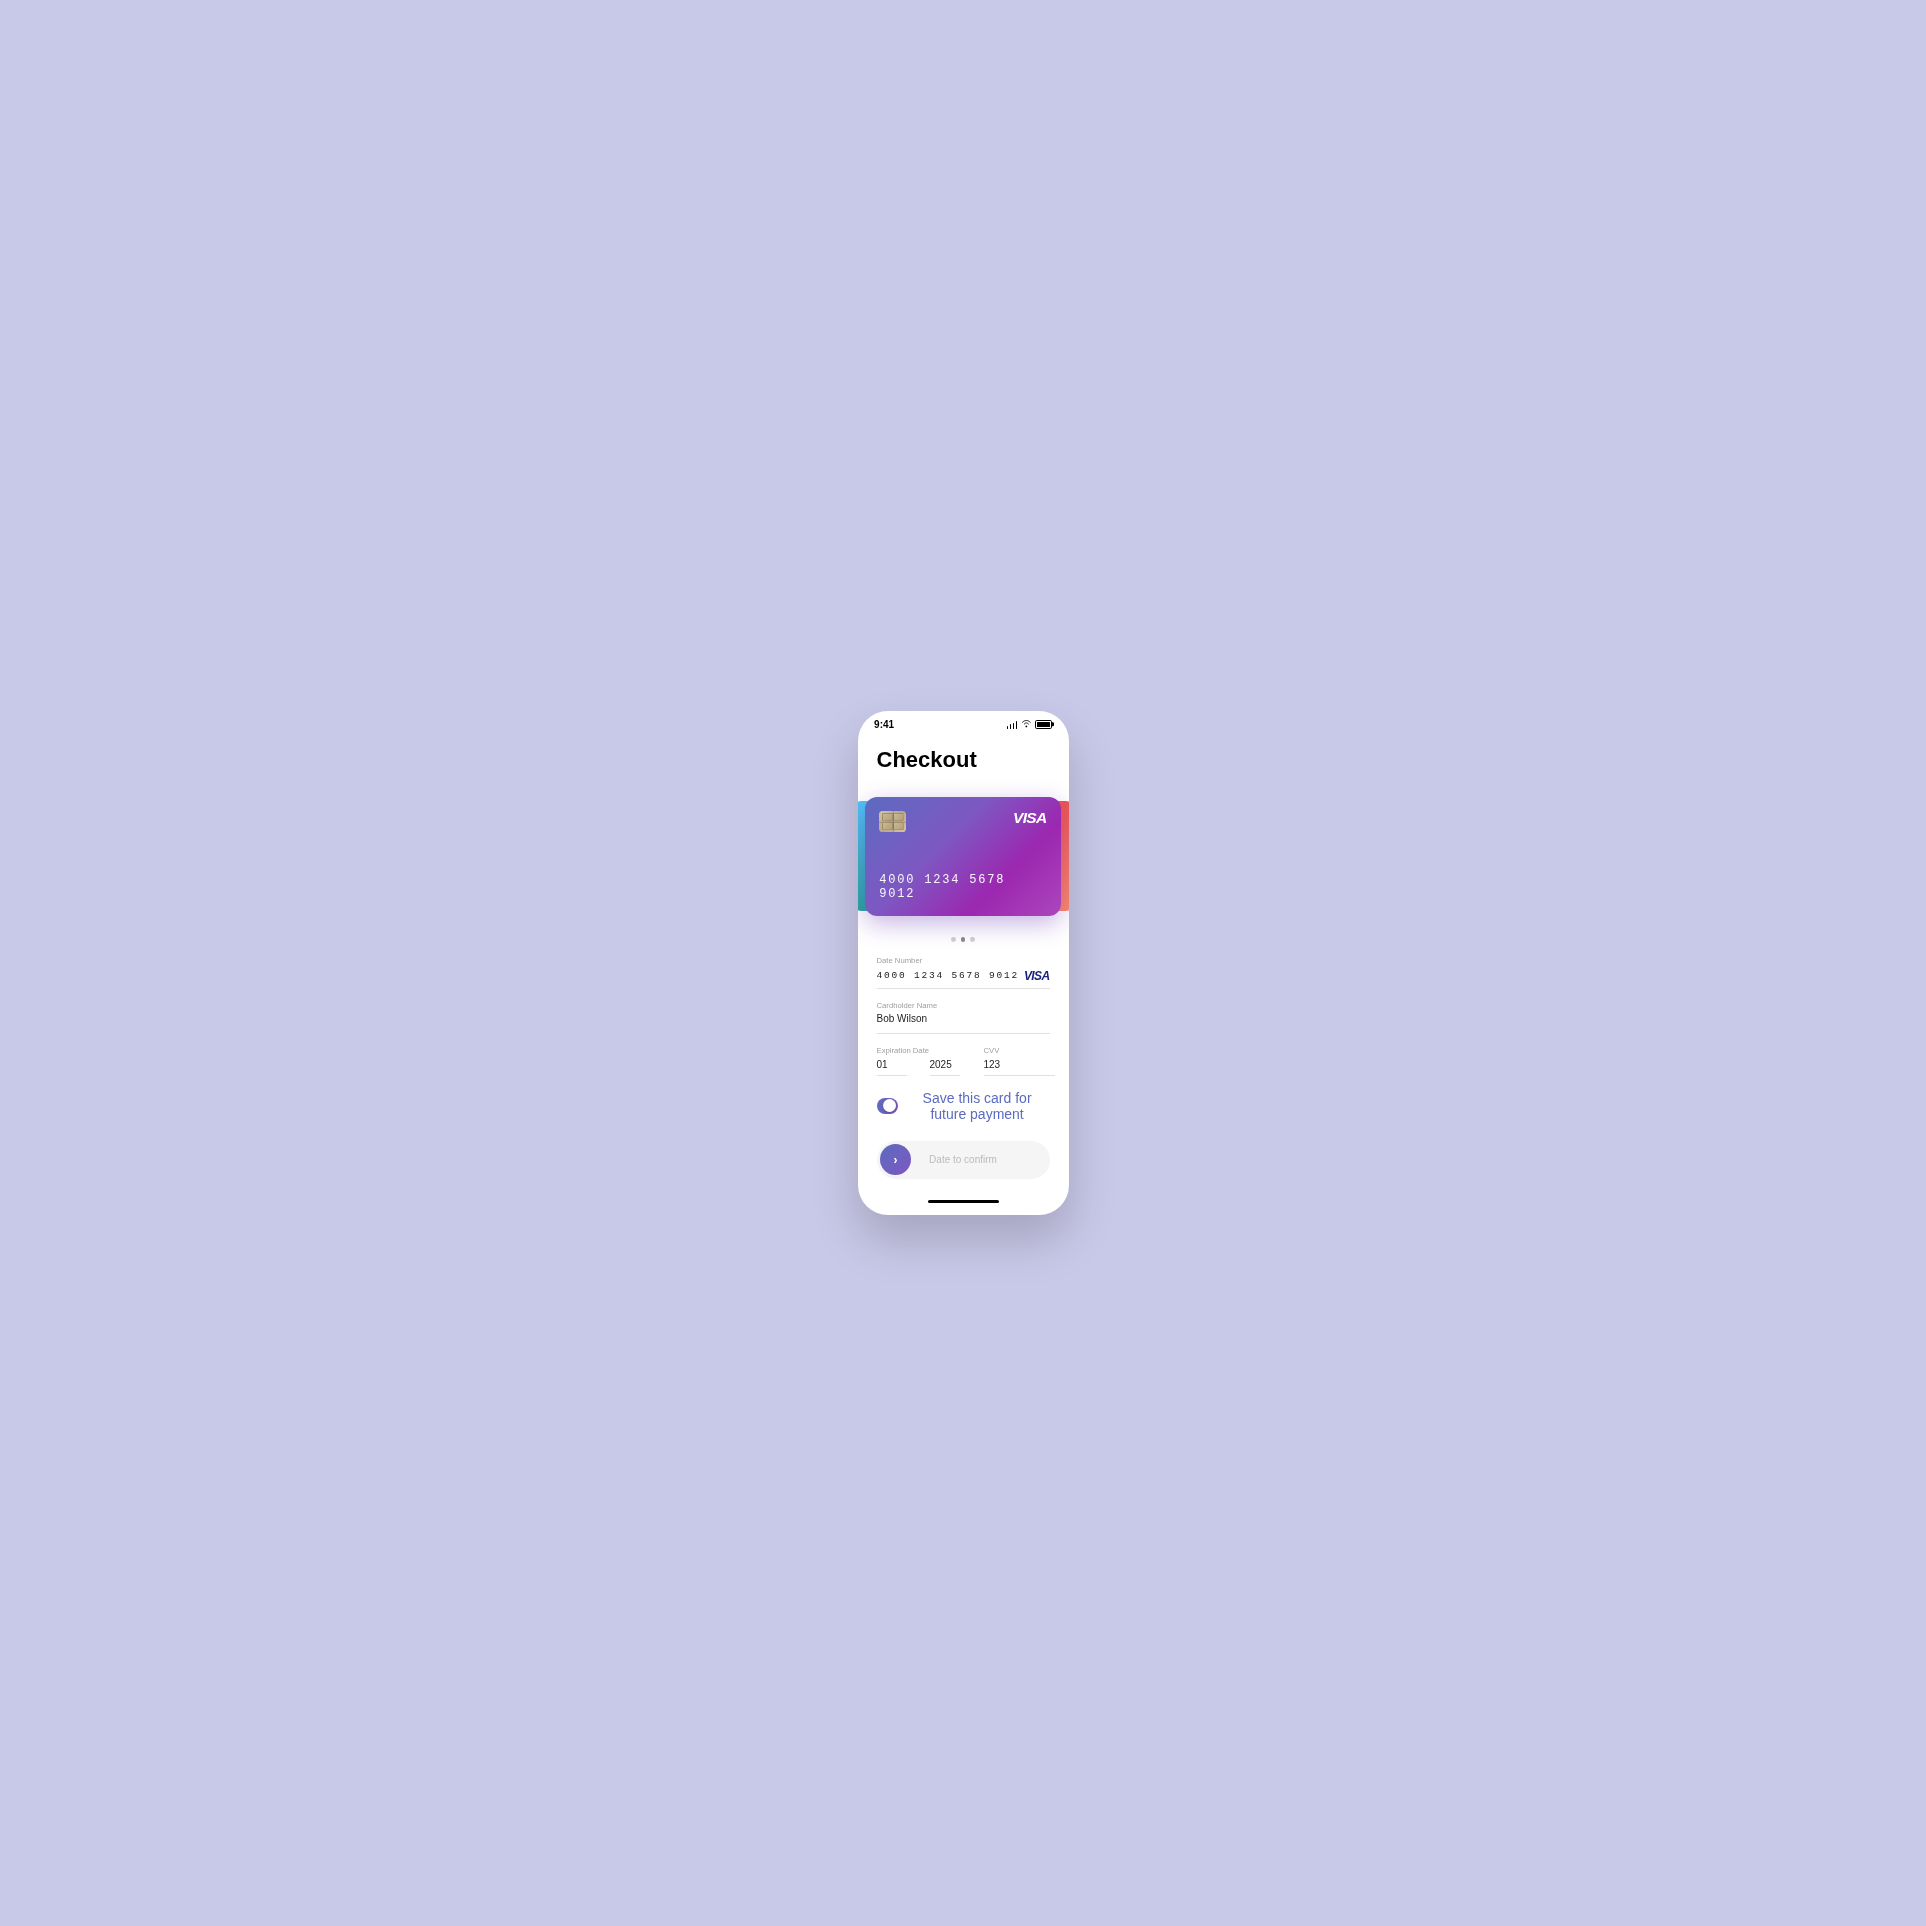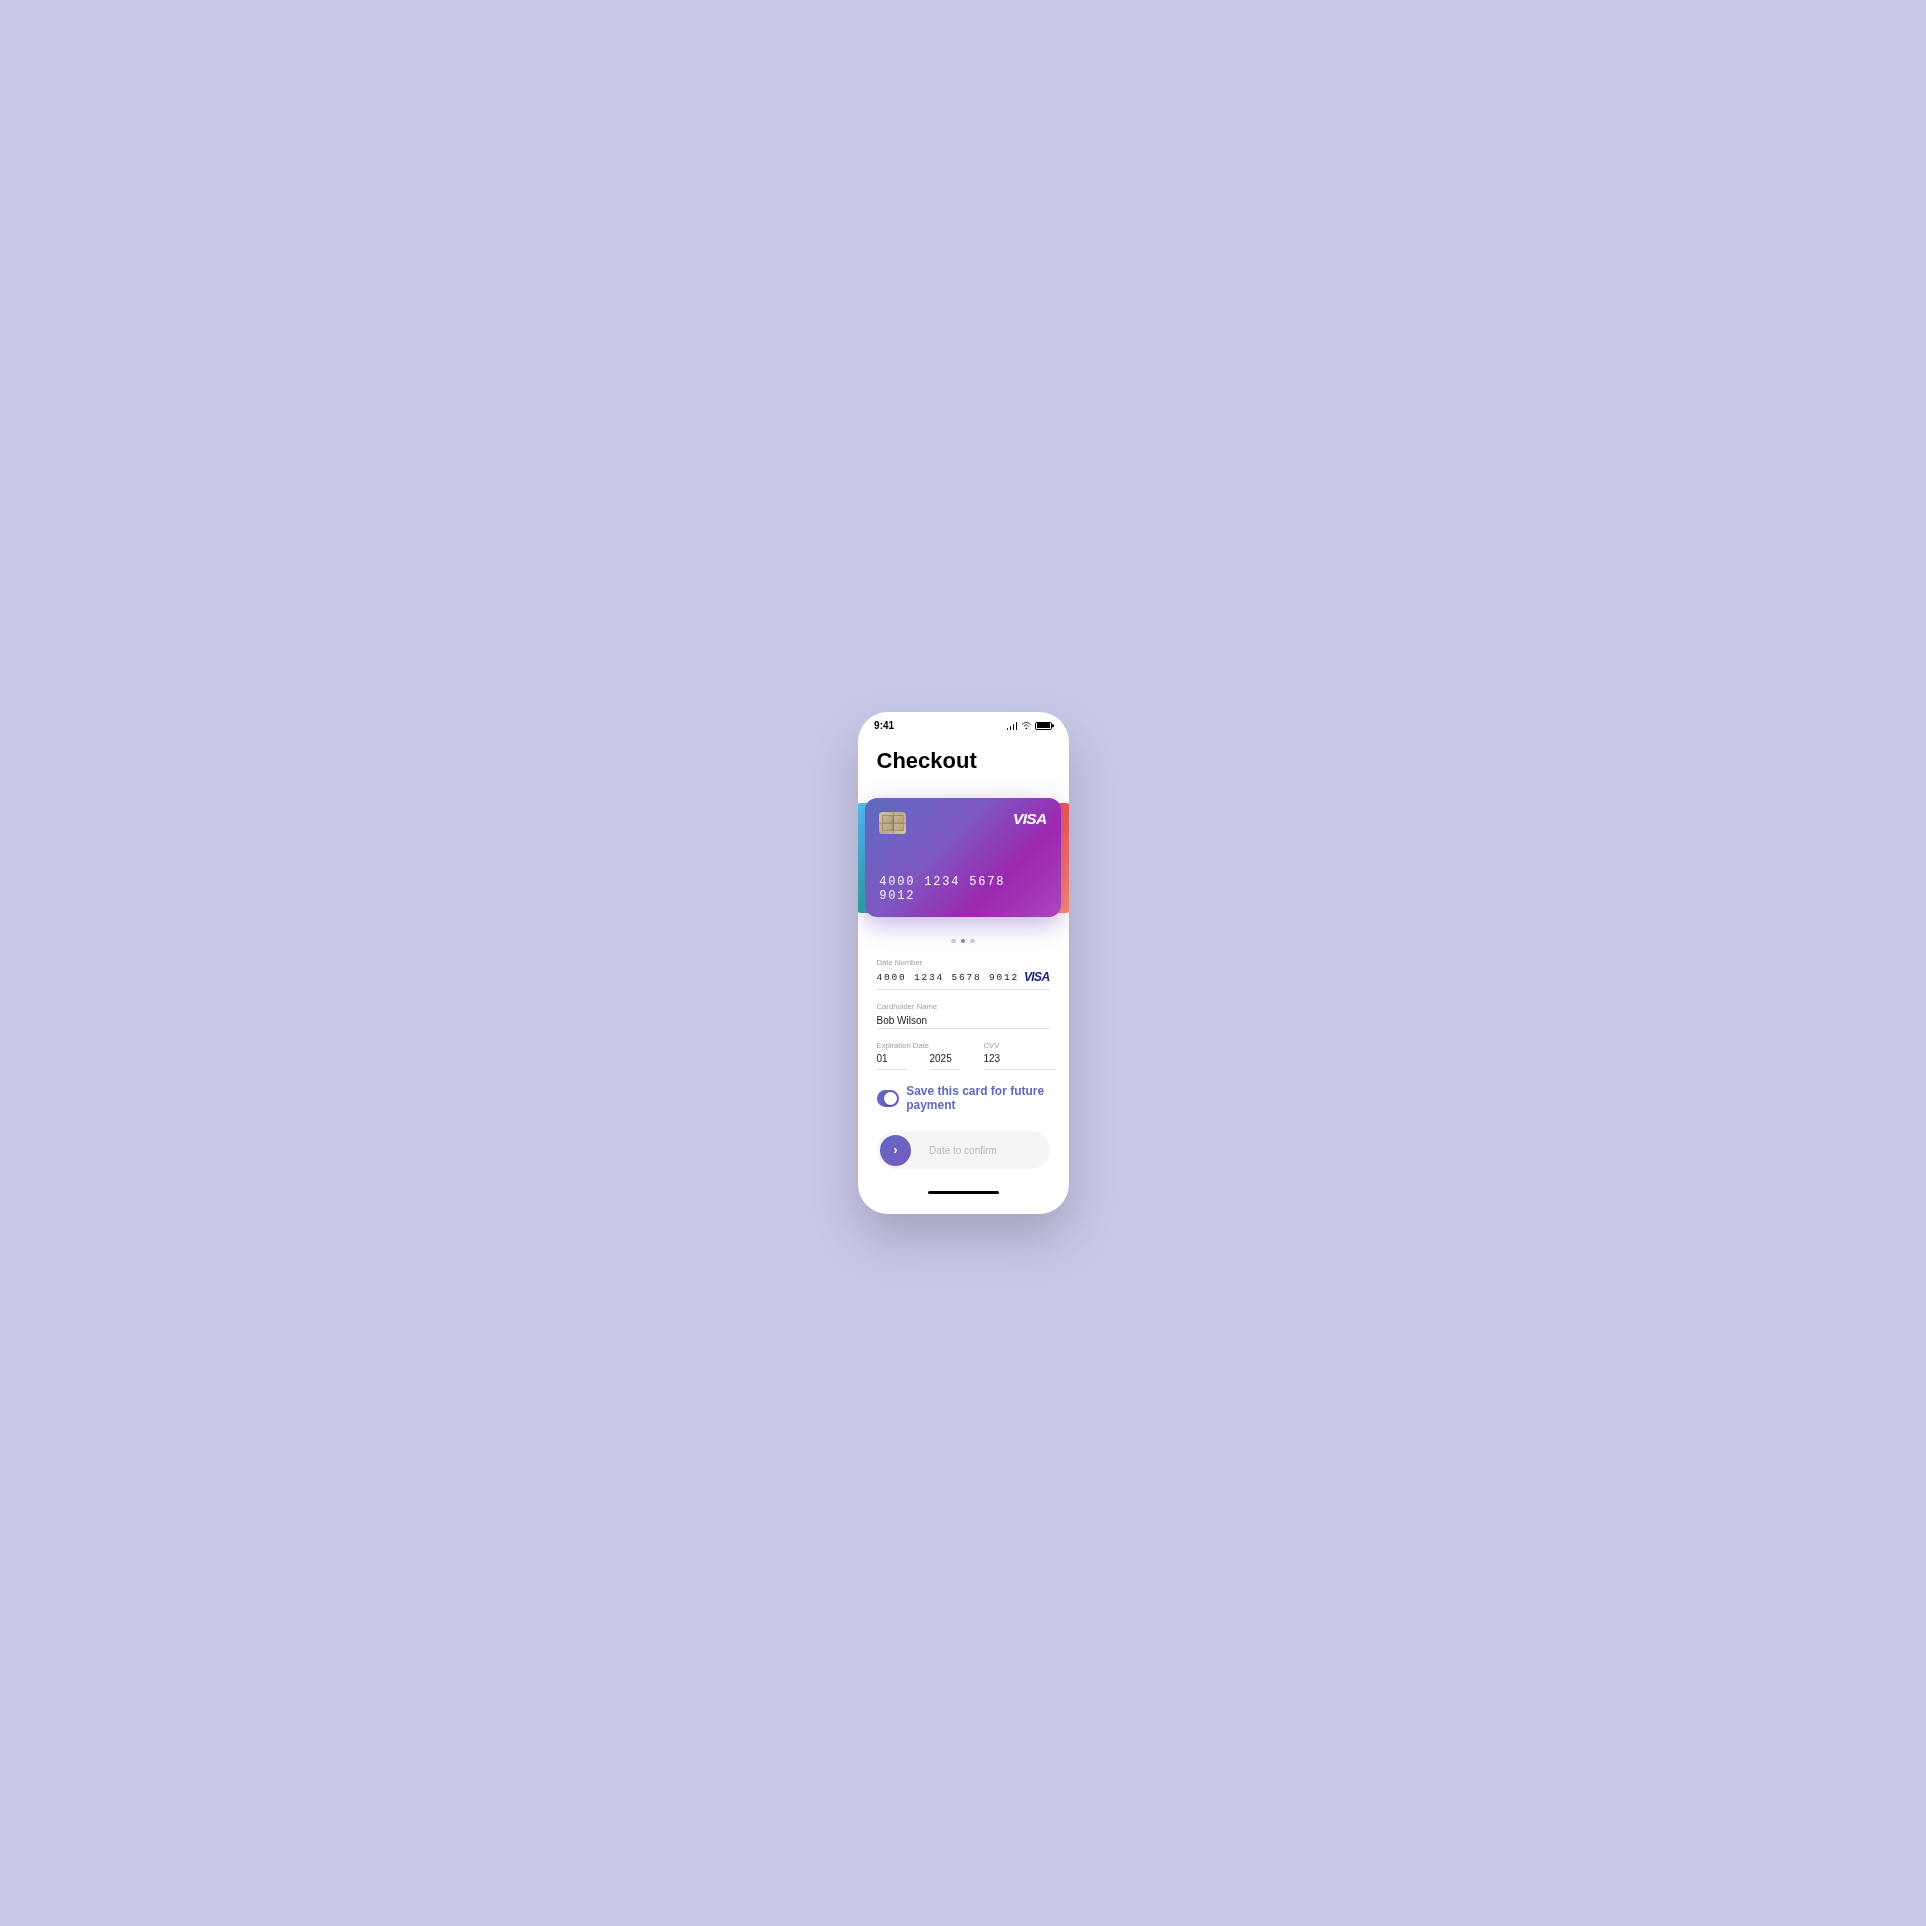--- a/index.html
+++ b/index.html
@@ -261,21 +261,21 @@
     }
 
     .field-value.card-number-value {
       letter-spacing: 1.8px;
       font-family: 'Courier New', monospace;
       font-size: 9.5px;
     }
 
     .field-bottom-border {
       border-bottom: 0.6px solid #e0e0e0;
-      padding-bottom: 2px;
+      padding-bottom: 9px;
     }
 
     .card-number-field {
       display: flex;
       align-items: center;
       justify-content: space-between;
       border-bottom: 0.6px solid #e0e0e0;
       padding-bottom: 4.8px;
     }
 
@@ -341,23 +341,24 @@
       top: 1.8px;
       right: 1.8px;
       width: 13px;
       height: 13px;
       background: white;
       border-radius: 50%;
       box-shadow: 0 1.2px 2.4px rgba(0,0,0,0.2);
     }
 
     .toggle-label {
-      font-size: 12px;
+      font-size: 14px;
       color: #5c6bc0;
-      font-weight: 700;
+      font-weight: 400;
+      text-align: center;
     }
 
     
     .slide-container {
       margin: 0 0 14.3px 0;
       background: #f5f5f5;
       border-radius: 30px;
       height: 38px;
       display: flex;
       align-items: center;

